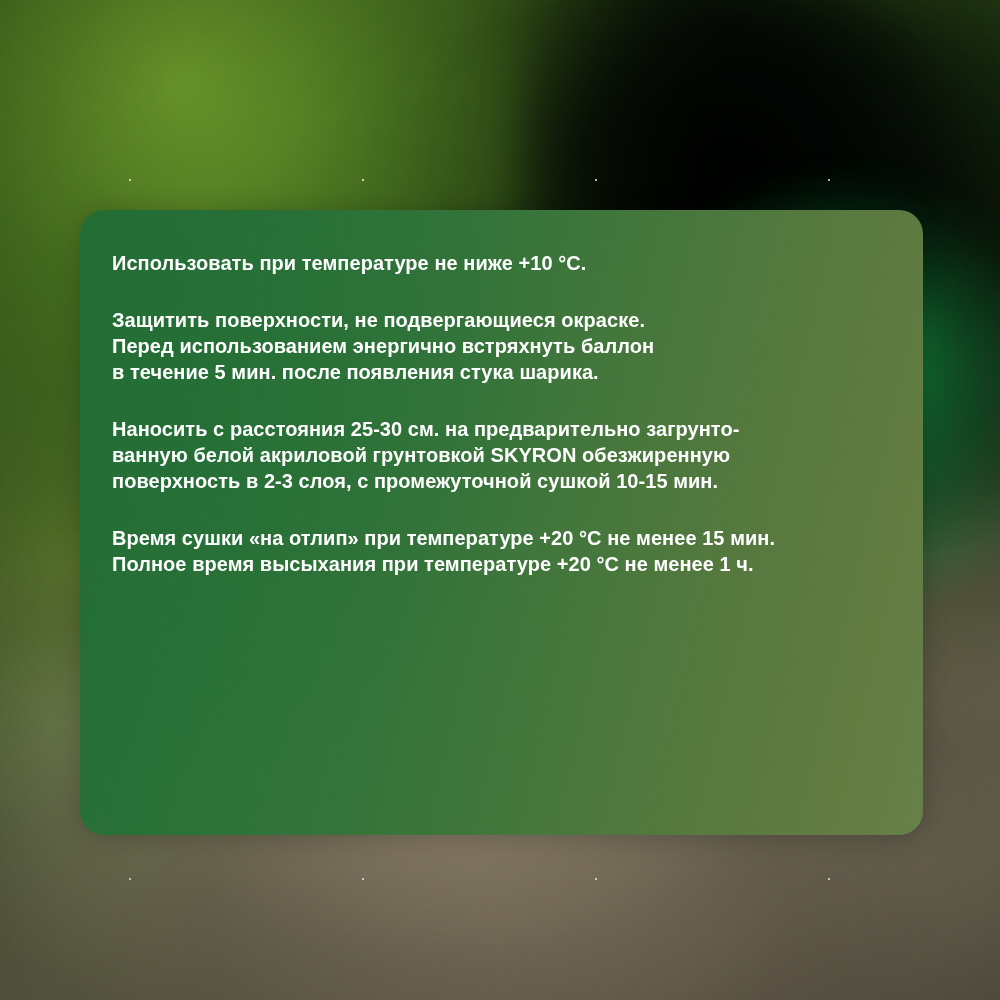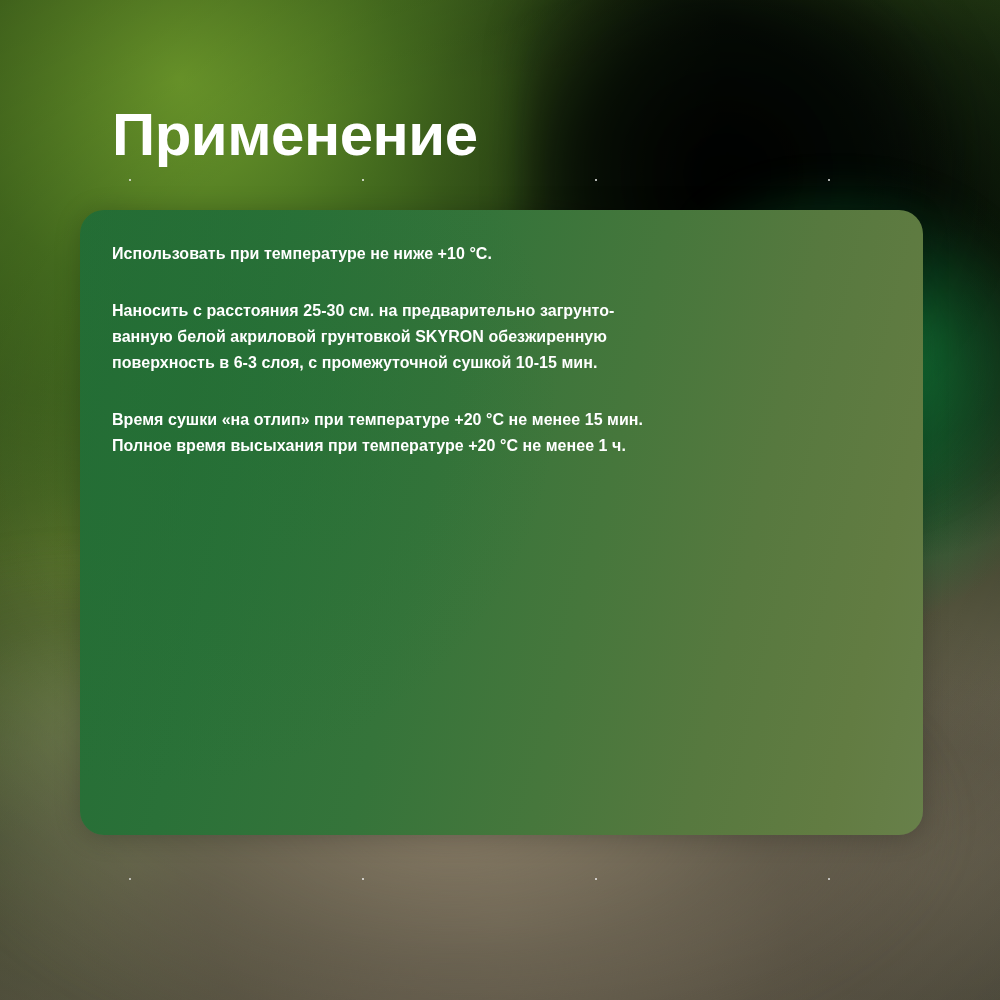--- a/index.html
+++ b/index.html
@@ -161,23 +161,23 @@
       radial-gradient(1.1px 1.1px at 40px 70px, rgba(255,255,255,0.40) 50%, transparent 51%),
       radial-gradient(0.9px 0.9px at 150px 30px, rgba(255,255,255,0.30) 50%, transparent 51%);
   }
 
   .card-body {
     position: relative;
     padding: 31px 40px 0 32px;
   }
 
   .para {
-    margin: 0 0 31px 0;
+    margin: 9px 0 31px 0;
     color: #ffffff;
-    font-size: 16px;
+    font-size: 20px;
     font-weight: 700;
     line-height: 26px;
     letter-spacing: 0.05px;
     white-space: pre-line;
     text-rendering: optimizeLegibility;
   }
   .para:last-child { margin-bottom: 0; }
 </style>
 </head>
 <body>
@@ -186,27 +186,29 @@
 
   <div class="bg-base"></div>
   <div class="bg-dark-cloud"></div>
   <div class="bg-glow-green"></div>
   <div class="bg-dust"></div>
   <div class="stars"></div>
   <div class="stars s2"></div>
   <div class="stars s3"></div>
   <div class="bg-vignette"></div>
 
-  <h1 class="page-title">Применение</h1>
 
   <section class="info-card">
     <div class="card-noise"></div>
     <div class="card-body">
       <p class="para">Использовать при температуре не ниже +10 °C.</p>
+      <p class="para">Защитить поверхности, не подвергающиеся окраске.
+Перед использованием энергично встряхнуть баллон
+в течение 5 мин. после появления стука шарика.</p>
       <p class="para">Наносить с расстояния 25-30 см. на предварительно загрунто-
 ванную белой акриловой грунтовкой SKYRON обезжиренную
-поверхность в 6-3 слоя, с промежуточной сушкой 10-15 мин.</p>
+поверхность в 2-3 слоя, с промежуточной сушкой 10-15 мин.</p>
       <p class="para">Время сушки «на отлип» при температуре +20 °C не менее 15 мин.
 Полное время высыхания при температуре +20 °C не менее 1 ч.</p>
     </div>
   </section>
 
 </div>
 
 </body></html>

